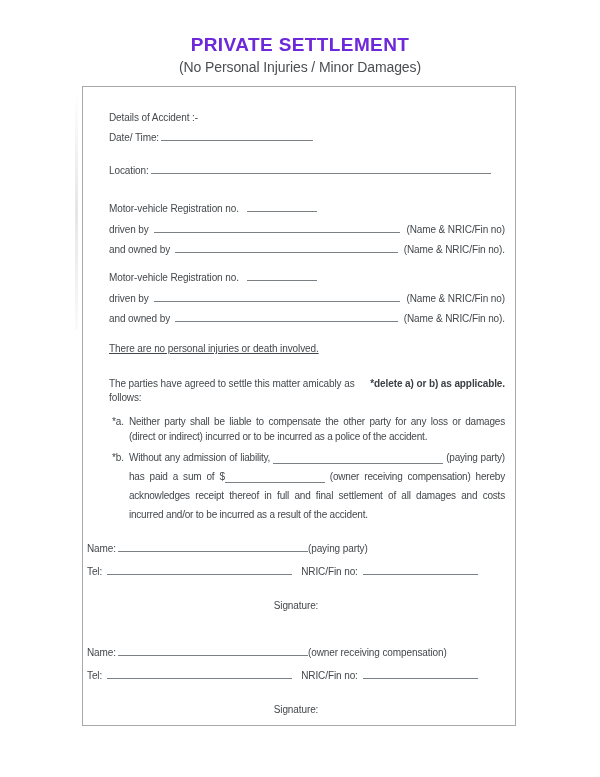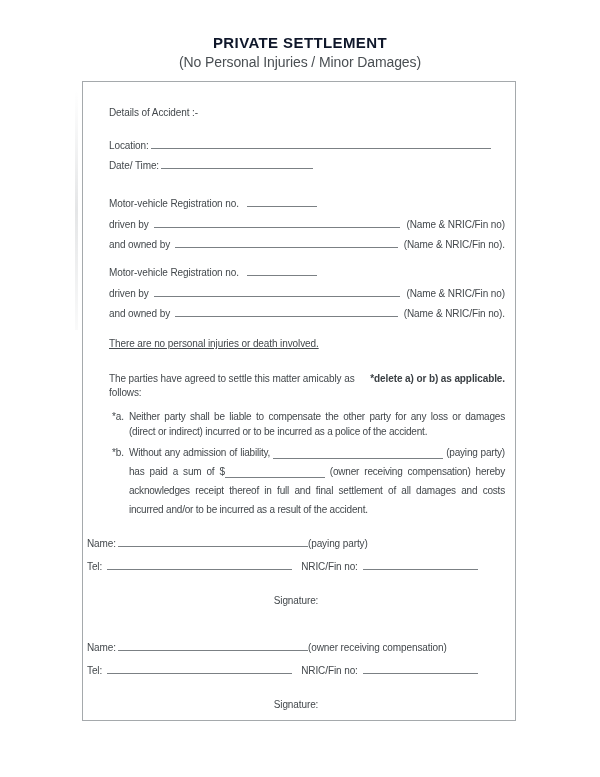--- a/index.html
+++ b/index.html
@@ -4,21 +4,21 @@
 <style>
   * { margin:0; padding:0; box-sizing:border-box; }
   html,body { background:#ffffff; }
   body {
     width:600px; height:777px; position:relative; overflow:hidden;
     font-family:"Liberation Sans","DejaVu Sans",sans-serif;
     color:#43484c; font-size:10px; letter-spacing:-0.1px;
     -webkit-font-smoothing:antialiased;
   }
   .doc-header { text-align:center; margin-top:34px; }
-  .doc-title { font-size:15px; font-weight:bold; letter-spacing:0.4px; color:#0f172a; }
+  .doc-title { font-size:19px; font-weight:bold; letter-spacing:0.4px; color:#6d28d9; }
   .doc-subtitle { font-size:14px; margin-top:3px; color:#4a4f53; }
 
   .form-box {
     margin:11px 0 0 82px; width:434px;
     border:1px solid #a5a9ac;
     padding:24px 10px 8px 26px;
     min-height:640px;
   }
 
   .row { display:flex; align-items:baseline; line-height:14px; }
@@ -84,27 +84,27 @@
 <div class="doc-header">
   <div class="doc-title">PRIVATE SETTLEMENT</div>
   <div class="doc-subtitle">(No Personal Injuries / Minor Damages)</div>
 </div>
 
 <div class="form-box">
 
   <div class="row heading-row">
     <span class="lbl">Details of Accident :-</span>
   </div>
+  <div class="row date-row">
+    <span class="lbl">Date/ Time:</span>
+    <span class="blank w-datetime"></span>
+  </div>
   <div class="row loc-row">
     <span class="lbl">Location:</span>
     <span class="blank w-location"></span>
-  </div>
-  <div class="row date-row">
-    <span class="lbl">Date/ Time:</span>
-    <span class="blank w-datetime"></span>
   </div>
 
   <div class="row reg-row-1">
     <span class="lbl">Motor-vehicle Registration no.</span>
     <span class="blank w-reg"></span>
   </div>
   <div class="row driven-row">
     <span class="lbl">driven by</span>
     <span class="blank flexfill"></span>
     <span class="suffix">(Name &amp; NRIC/Fin no)</span>

